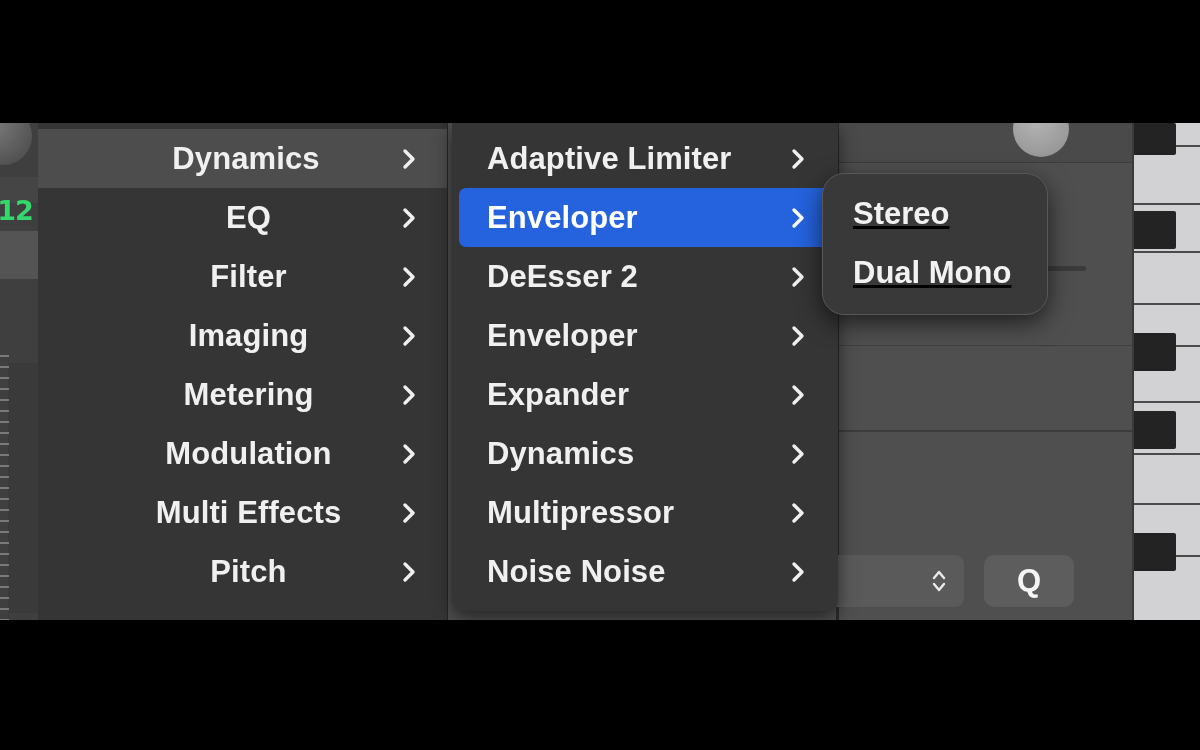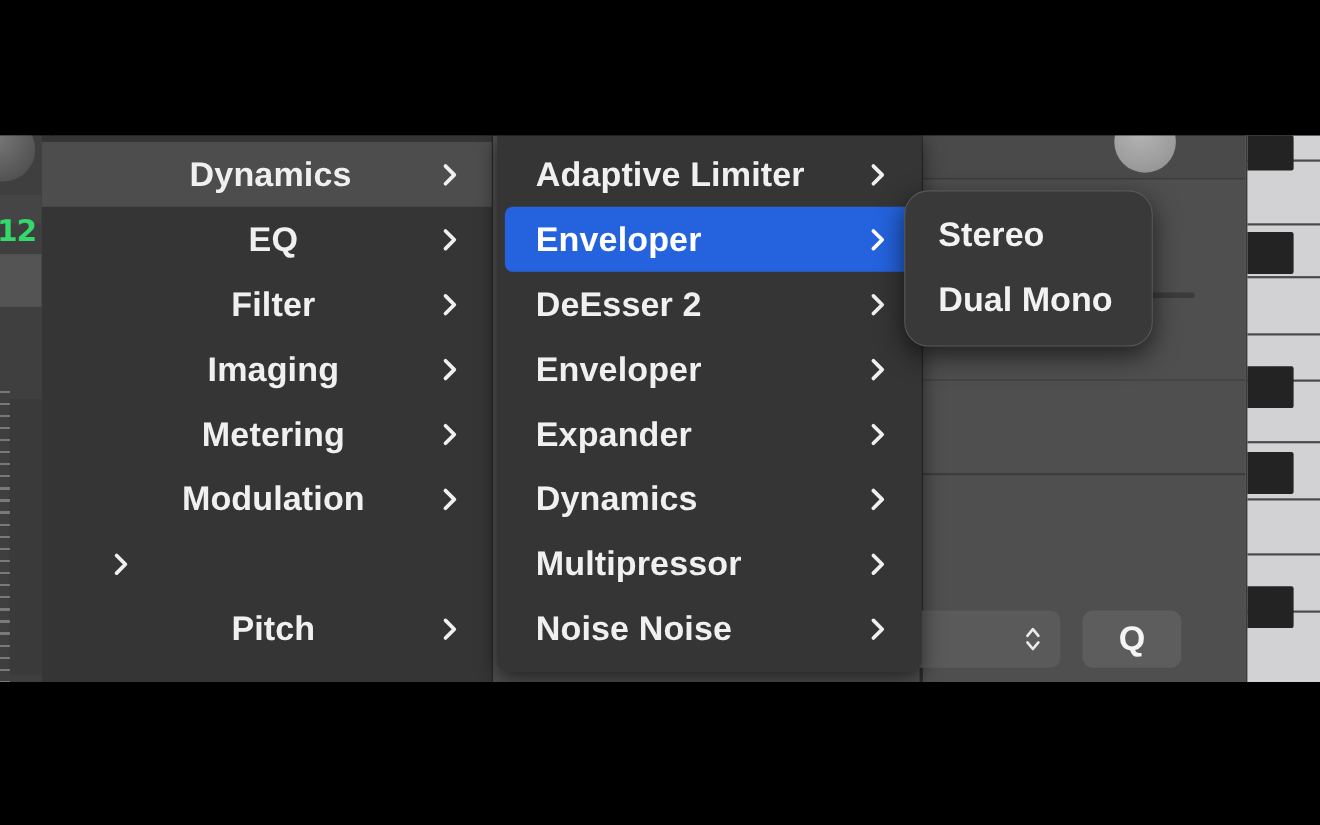--- a/index.html
+++ b/index.html
@@ -281,20 +281,21 @@
   #menu-col-3 {
     position: absolute;
     left: 822px; top: 173px;
     width: 226px;
     background: #393939;
     border-radius: 22px;
     border: 1px solid #585858;
     box-shadow: 0 8px 24px rgba(0,0,0,.6);
     z-index: 60;
     padding: 10px 0 12px 0;
+    text-decoration: underline;
   }
   #menu-col-3 .sub-item {
     height: 59px;
     display: flex;
     align-items: center;
     padding: 0 22px 0 30px;
     color: #f2f2f2;
     font-size: 31px;
     font-weight: 600;
     white-space: nowrap;
@@ -412,20 +413,21 @@
       </div>
       <div class="menu-item">
         <span class="label">Modulation</span>
         <span class="chev">
           <svg viewBox="0 0 22 30" fill="none" stroke="currentColor" stroke-width="3.4" stroke-linecap="round" stroke-linejoin="round">
             <path d="M7 7 L15 15 L7 23"></path>
           </svg>
         </span>
       </div>
       <div class="menu-item">
+        <span class="label">Multi Effects</span>
         <span class="chev">
           <svg viewBox="0 0 22 30" fill="none" stroke="currentColor" stroke-width="3.4" stroke-linecap="round" stroke-linejoin="round">
             <path d="M7 7 L15 15 L7 23"></path>
           </svg>
         </span>
       </div>
       <div class="menu-item">
         <span class="label">Pitch</span>
         <span class="chev">
           <svg viewBox="0 0 22 30" fill="none" stroke="currentColor" stroke-width="3.4" stroke-linecap="round" stroke-linejoin="round">

